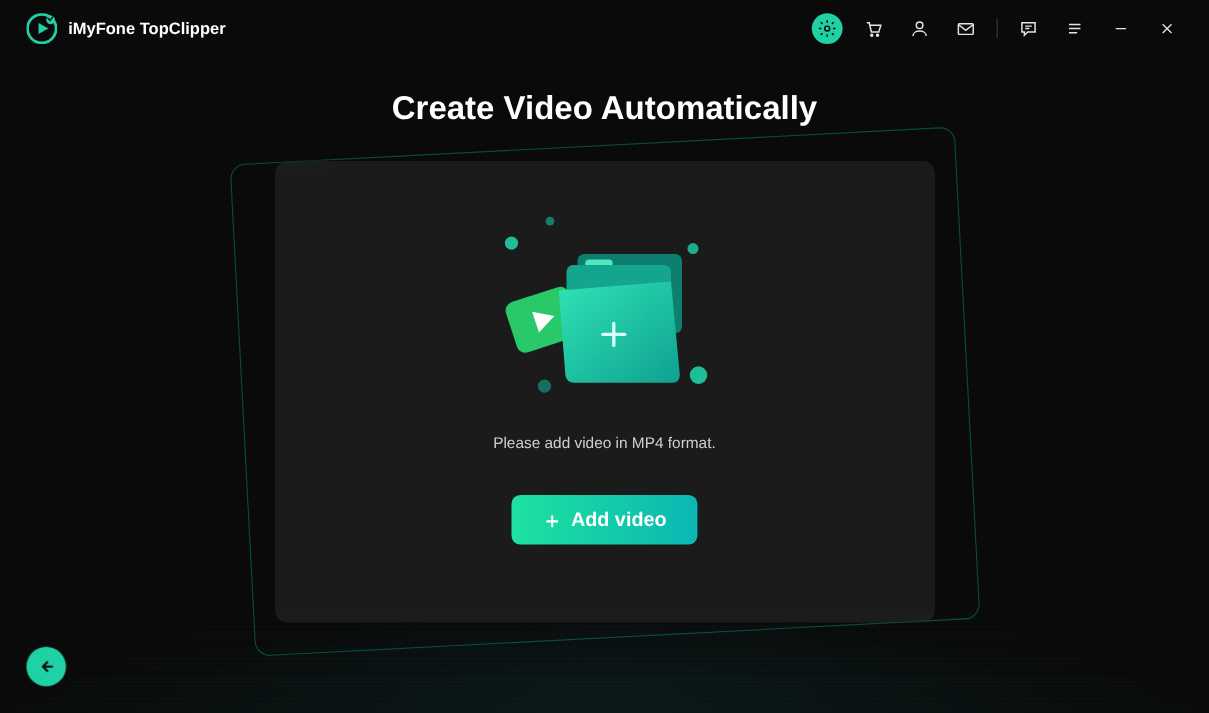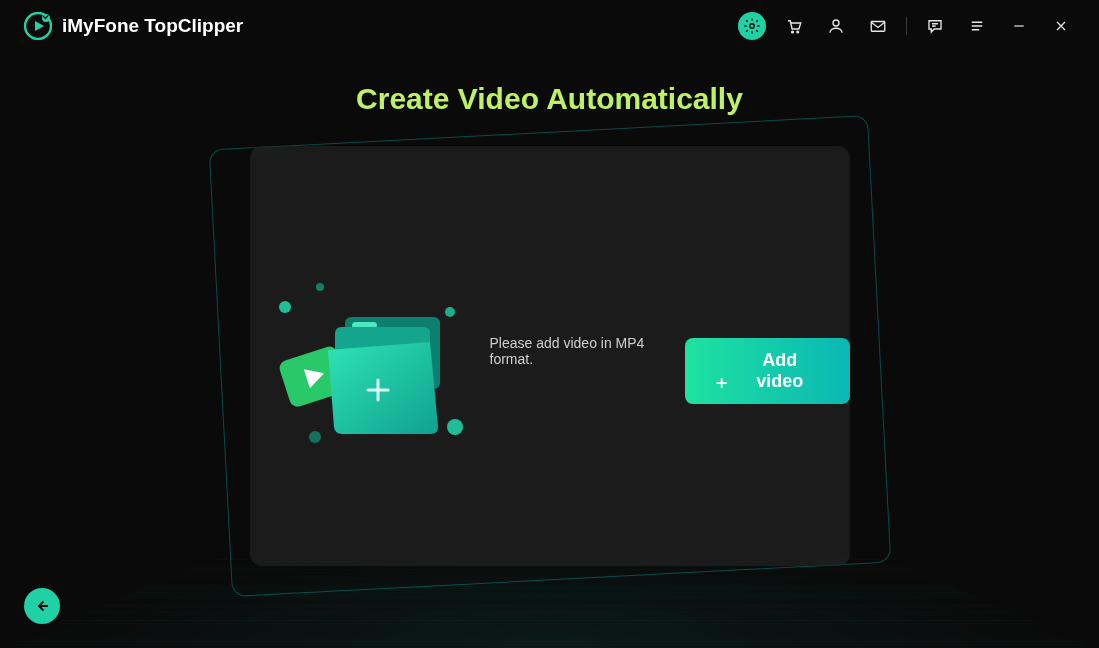--- a/index.html
+++ b/index.html
@@ -56,21 +56,21 @@
       gap: 10px;
     }
     .brand-logo {
       width: 28px;
       height: 28px;
       position: relative;
     }
     .brand-title {
       color: #ffffff;
       font-weight: 700;
-      font-size: 19px;
+      font-size: 15px;
     }
     .header-actions {
       display: flex;
       align-items: center;
       gap: 14px;
     }
     .header-icon-btn {
       width: 28px;
       height: 28px;
       display: flex;
@@ -118,21 +118,21 @@
     
     .main {
       position: relative;
       z-index: 5;
       display: flex;
       flex-direction: column;
       align-items: center;
       padding-top: 30px;
     }
     .page-title {
-      color: #bef264;
+      color: #ffffff;
       font-size: 30px;
       font-weight: 700;
       margin-bottom: 30px;
     }
     .card-wrap {
       position: relative;
       width: 600px;
     }
     .card-bg-outline {
       position: absolute;
@@ -143,21 +143,21 @@
       pointer-events: none;
     }
     .card {
       position: relative;
       width: 600px;
       height: 420px;
       background: rgba(60, 60, 60, 0.35);
       backdrop-filter: blur(4px);
       border-radius: 12px;
       display: flex;
-      flex-direction: row;
+      flex-direction: column;
       align-items: center;
       justify-content: flex-start;
       padding-top: 30px;
     }
     .illustration {
       position: relative;
       width: 240px;
       height: 200px;
       margin-bottom: 18px;
     }

